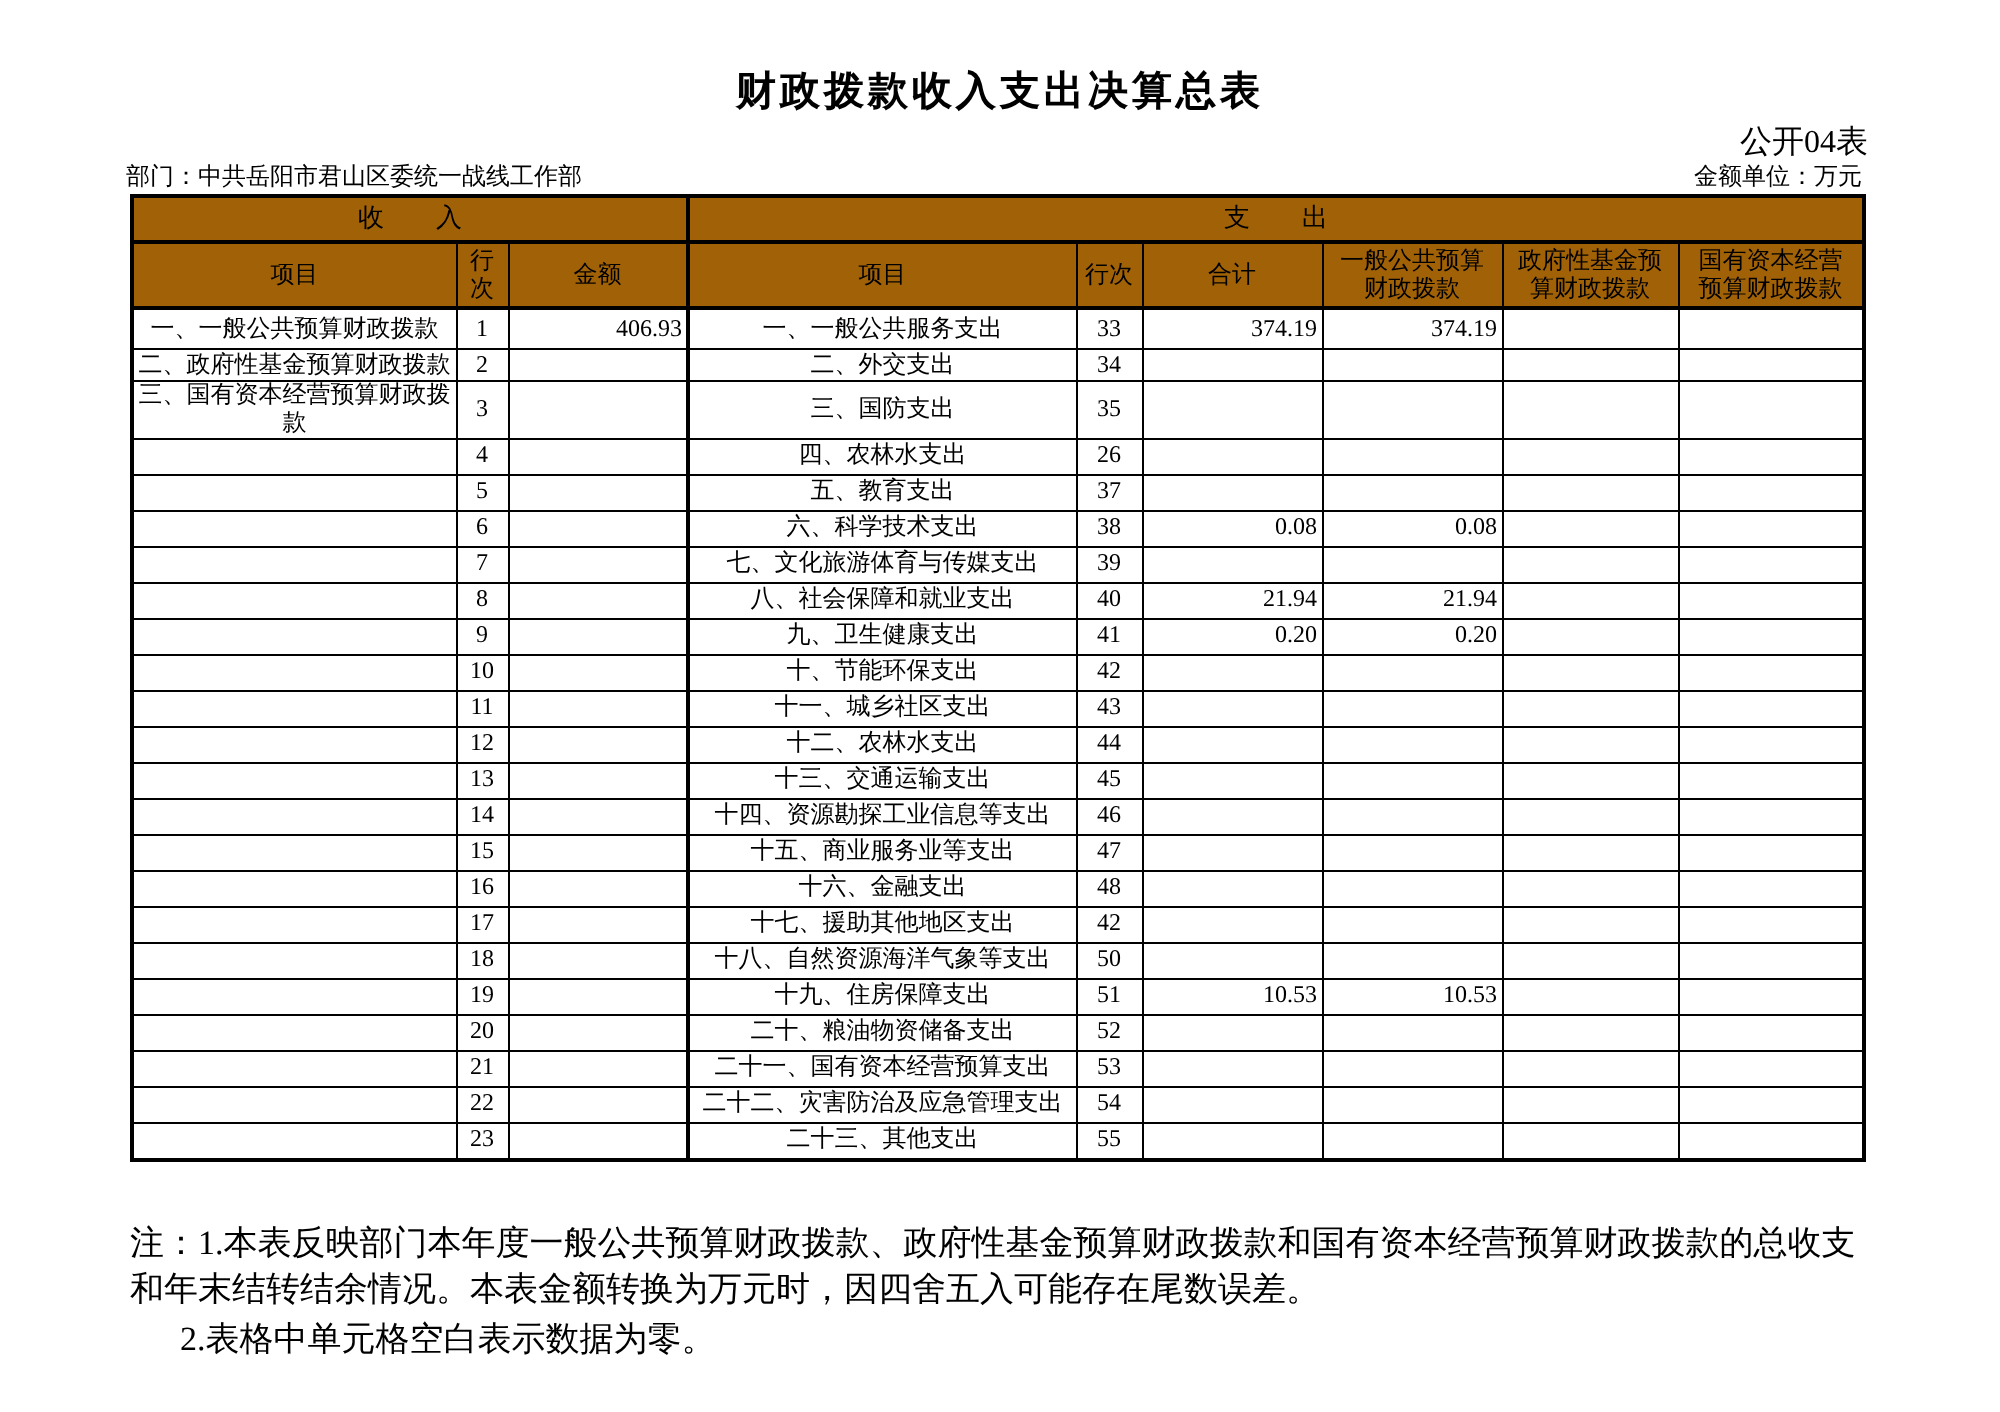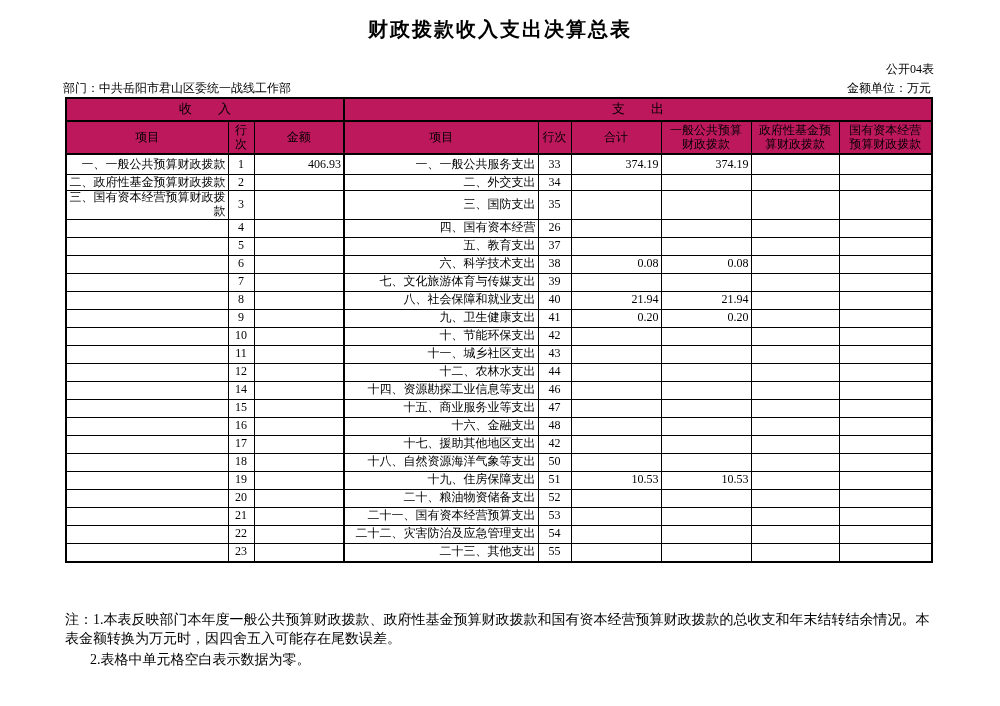--- a/index.html
+++ b/index.html
@@ -7,33 +7,33 @@
     position: relative;
     width: 1000px;
     height: 706px;
     background: #ffffff;
     color: #000;
     font-family: "Liberation Serif", "DejaVu Serif", serif;
     overflow: hidden;
   }
   .title {
     position: absolute;
-    top: 16px;
+    top: 32px;
     left: 0;
     width: 1000px;
     text-align: center;
     font-size: 20px;
     font-weight: 700;
     letter-spacing: 2px;
   }
   .table-code {
     position: absolute;
     top: 61px;
     right: 66px;
-    font-size: 12px;
+    font-size: 16px;
   }
   .meta-row {
     position: absolute;
     top: 80px;
     left: 63px;
     width: 868px;
     display: flex;
     justify-content: space-between;
     font-size: 12px;
   }
@@ -48,44 +48,44 @@
   }
   .fiscal th, .fiscal td {
     border: 1px solid #000;
     padding: 0 2px;
     font-size: 12px;
     line-height: 1.15;
     overflow: hidden;
     vertical-align: middle;
   }
   .fiscal thead th {
-    background: #be185d;
+    background: #a16207;
     font-weight: 400;
     text-align: center;
     white-space: pre-line;
     border-top-width: 2px;
     border-bottom-width: 2px;
   }
   tr.h1 th { height: 21px; font-size: 13px; }
   tr.h2 th { height: 31px; }
   tr.h3 th { height: 16px; }
   .fiscal tbody td { height: 17px; background: #fff; }
   .fiscal tbody tr:nth-child(1) td { height: 19px; }
   .fiscal tbody tr:nth-child(2) td { height: 15px; }
   .fiscal tbody tr:nth-child(3) td { height: 24px; }
-  td.item { text-align: right; }
+  td.item { text-align: center; }
   td.ctr  { text-align: center; }
   td.num  { text-align: right; }
   .sep { border-left: 2px solid #000 !important; }
   .notes {
     position: absolute;
     top: 611px;
     left: 65px;
     width: 870px;
-    font-size: 14px;
+    font-size: 17px;
     line-height: 1.35;
   }
   .notes p { margin: 0; }
   .notes p.n2 { padding-left: 25px; margin-top: 2px; }
 </style>
 </head>
 <body>
 
 <div class="page">
 
@@ -161,21 +161,21 @@
           <td class="ctr">35</td>
           <td class="num"></td>
           <td class="num"></td>
           <td class="num"></td>
           <td class="num"></td>
         </tr>
         <tr>
           <td class="item"></td>
           <td class="ctr">4</td>
           <td class="num"></td>
-          <td class="item sep">四、国有资本经营</td>
+          <td class="item sep">四、农林水支出</td>
           <td class="ctr">26</td>
           <td class="num"></td>
           <td class="num"></td>
           <td class="num"></td>
           <td class="num"></td>
         </tr>
         <tr>
           <td class="item"></td>
           <td class="ctr">5</td>
           <td class="num"></td>
@@ -258,20 +258,31 @@
           <td class="num"></td>
           <td class="item sep">十二、农林水支出</td>
           <td class="ctr">44</td>
           <td class="num"></td>
           <td class="num"></td>
           <td class="num"></td>
           <td class="num"></td>
         </tr>
         <tr>
           <td class="item"></td>
+          <td class="ctr">13</td>
+          <td class="num"></td>
+          <td class="item sep">十三、交通运输支出</td>
+          <td class="ctr">45</td>
+          <td class="num"></td>
+          <td class="num"></td>
+          <td class="num"></td>
+          <td class="num"></td>
+        </tr>
+        <tr>
+          <td class="item"></td>
           <td class="ctr">14</td>
           <td class="num"></td>
           <td class="item sep">十四、资源勘探工业信息等支出</td>
           <td class="ctr">46</td>
           <td class="num"></td>
           <td class="num"></td>
           <td class="num"></td>
           <td class="num"></td>
         </tr>
         <tr>

